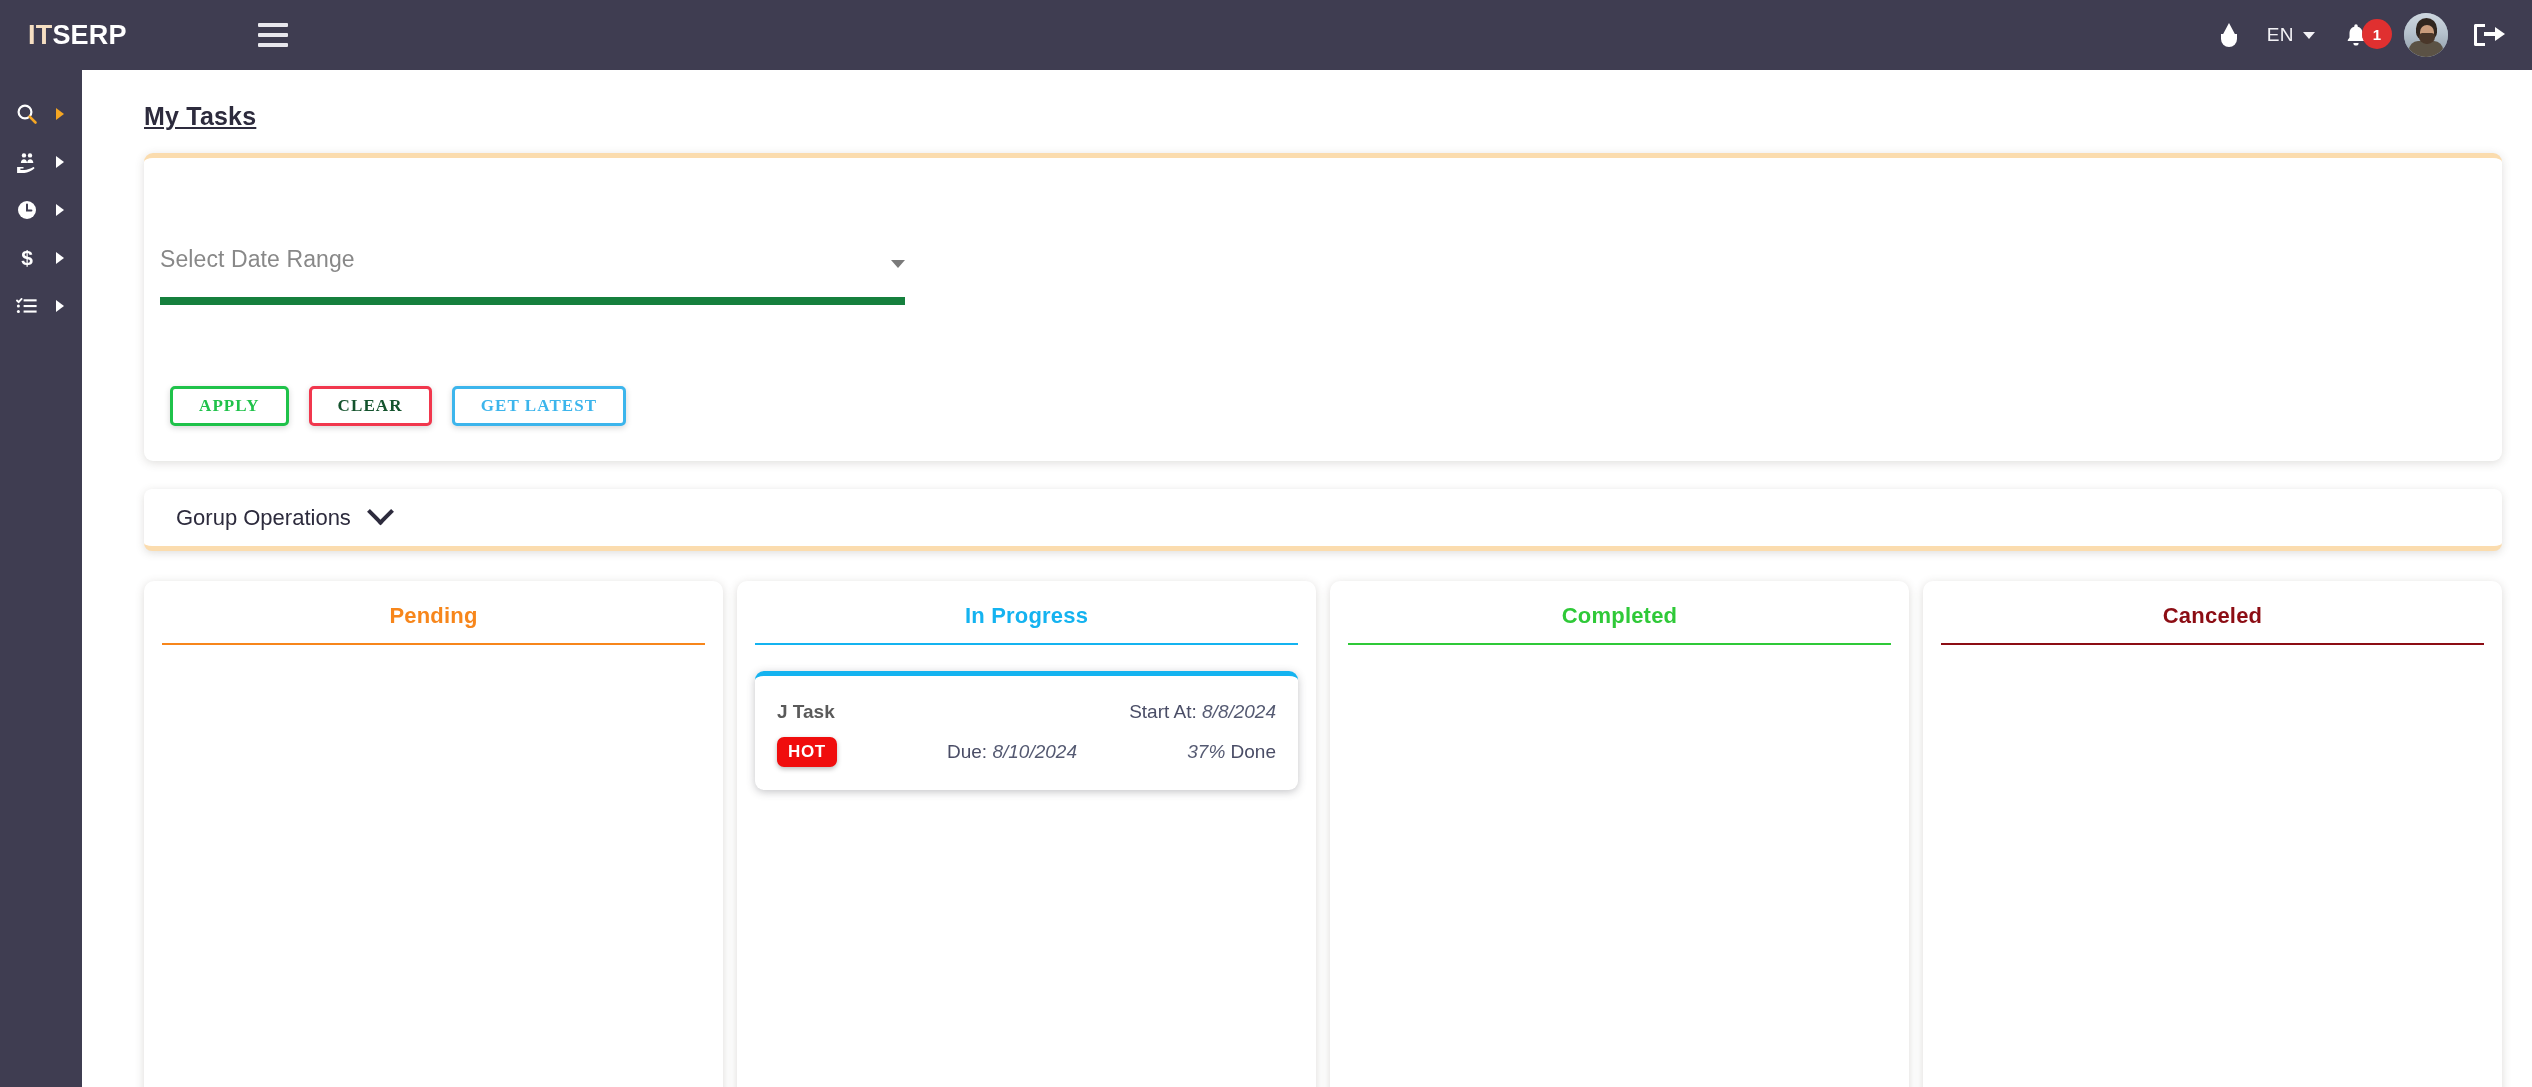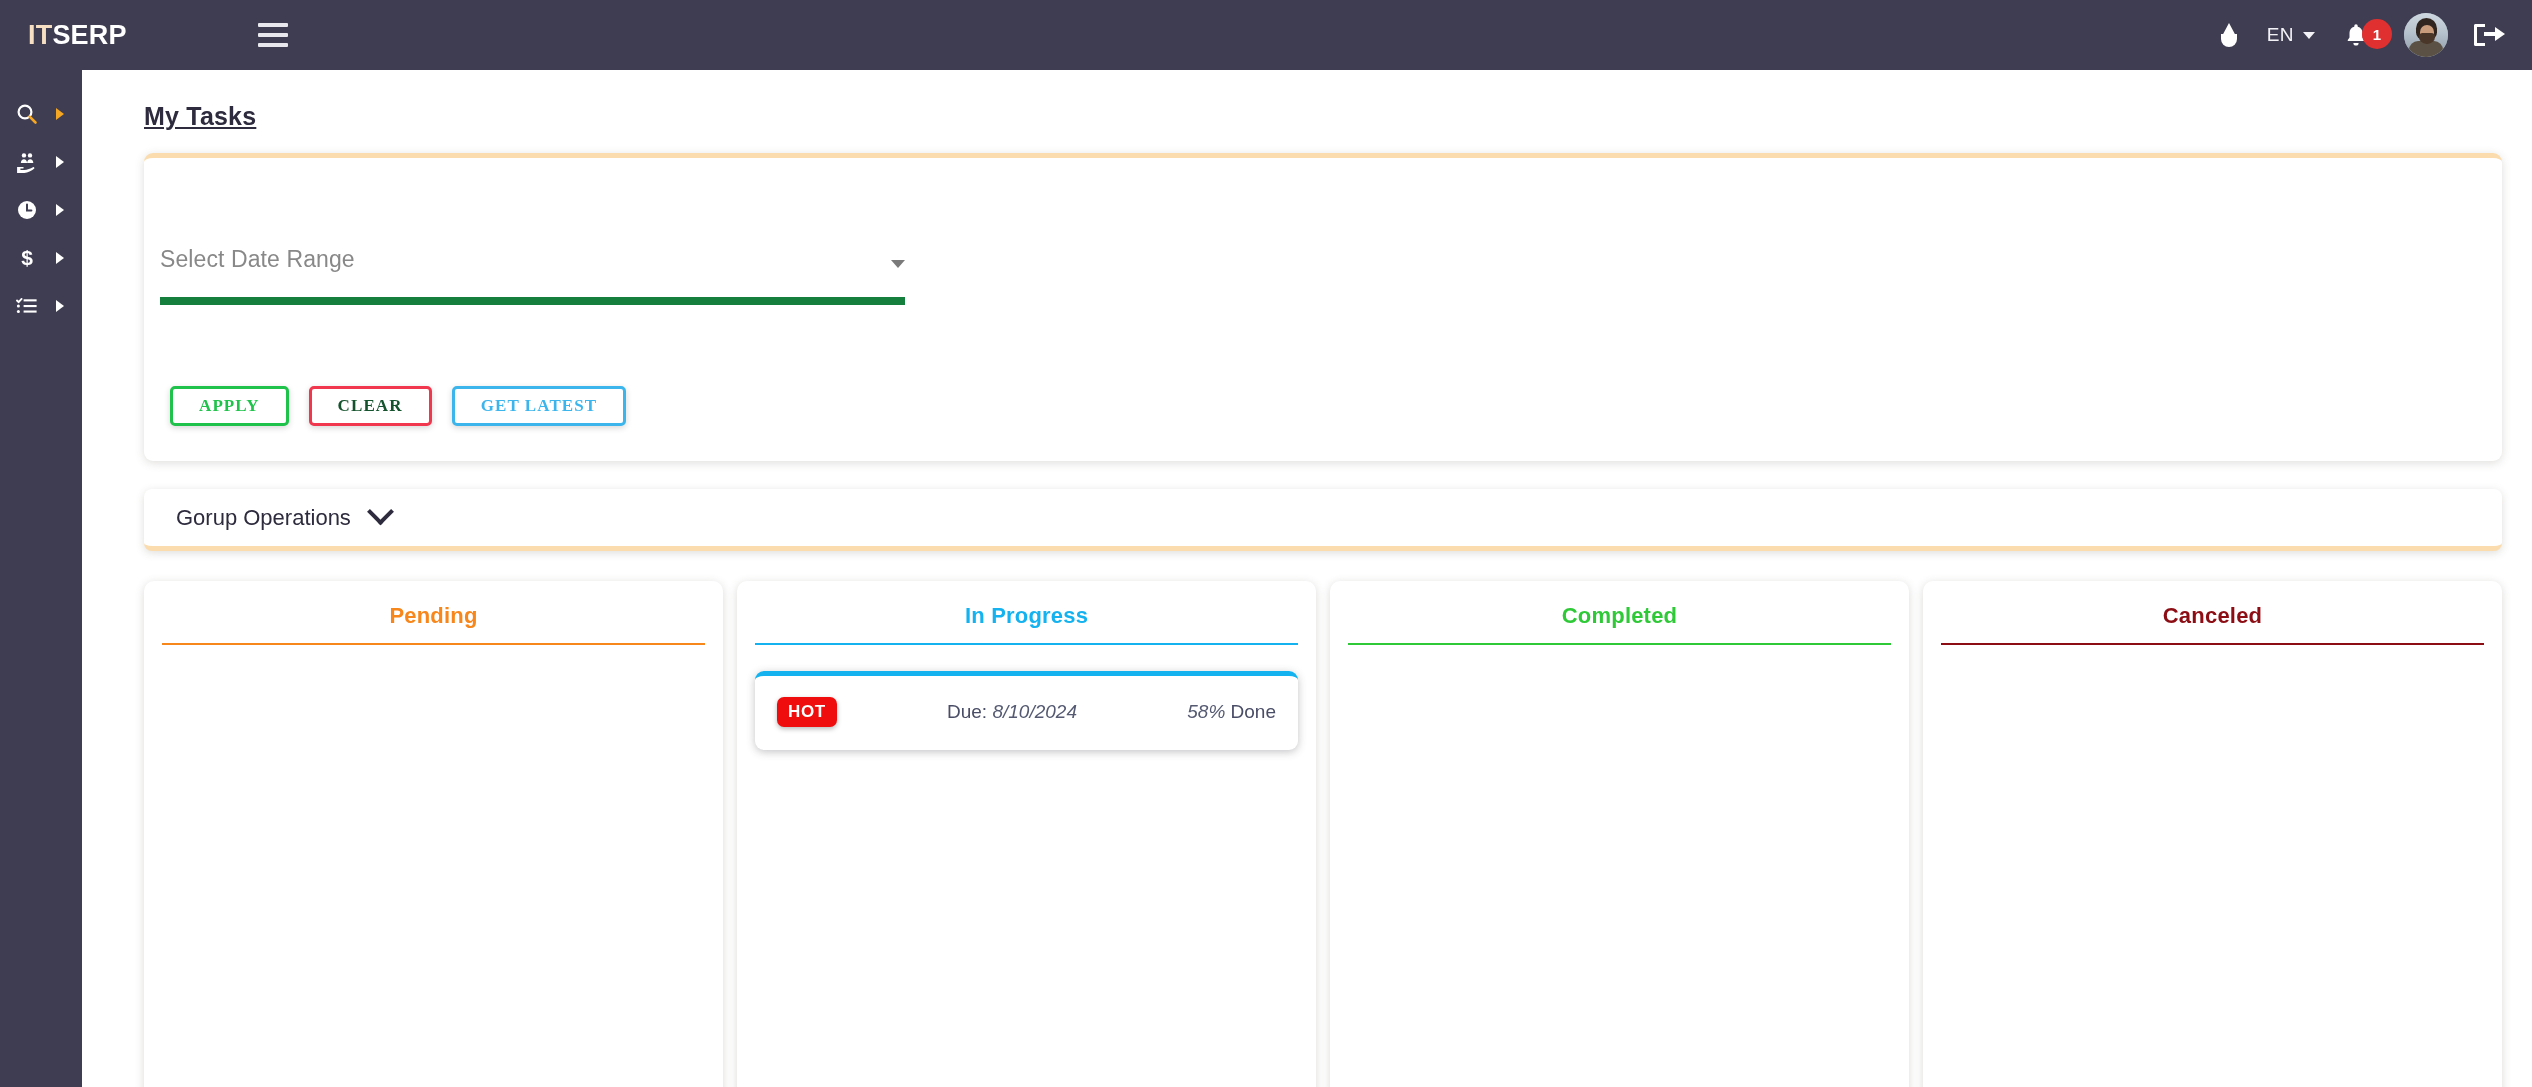--- a/index.html
+++ b/index.html
@@ -477,23 +477,27 @@
         <div class="kcol-title" style="color: rgb(247, 134, 27);">Pending</div>
         <div class="kcol-rule" style="background: rgb(247, 134, 27);"></div>
         <div class="kcol-body"></div>
       </div>
       <div class="kcol">
         <div class="kcol-title" style="color: rgb(20, 179, 240);">In Progress</div>
         <div class="kcol-rule" style="background: rgb(20, 179, 240);"></div>
         <div class="kcol-body">
           <div class="task-card" style="border-top-color: rgb(20, 179, 240);">
             <div class="tc-row">
+              <span class="tc-name">J Task</span>
+              <span class="tc-meta">Start At: <i>8/8/2024</i></span>
+            </div>
+            <div class="tc-row">
               <span class="hot-badge" style="background: rgb(240, 13, 13);">HOT</span>
               <span class="tc-meta">Due: <i>8/10/2024</i></span>
-              <span class="tc-meta"><i>58%</i> Done</span>
+              <span class="tc-meta"><i>37%</i> Done</span>
             </div>
           </div>
         </div>
       </div>
       <div class="kcol">
         <div class="kcol-title" style="color: rgb(47, 201, 56);">Completed</div>
         <div class="kcol-rule" style="background: rgb(47, 201, 56);"></div>
         <div class="kcol-body"></div>
       </div>
       <div class="kcol">

